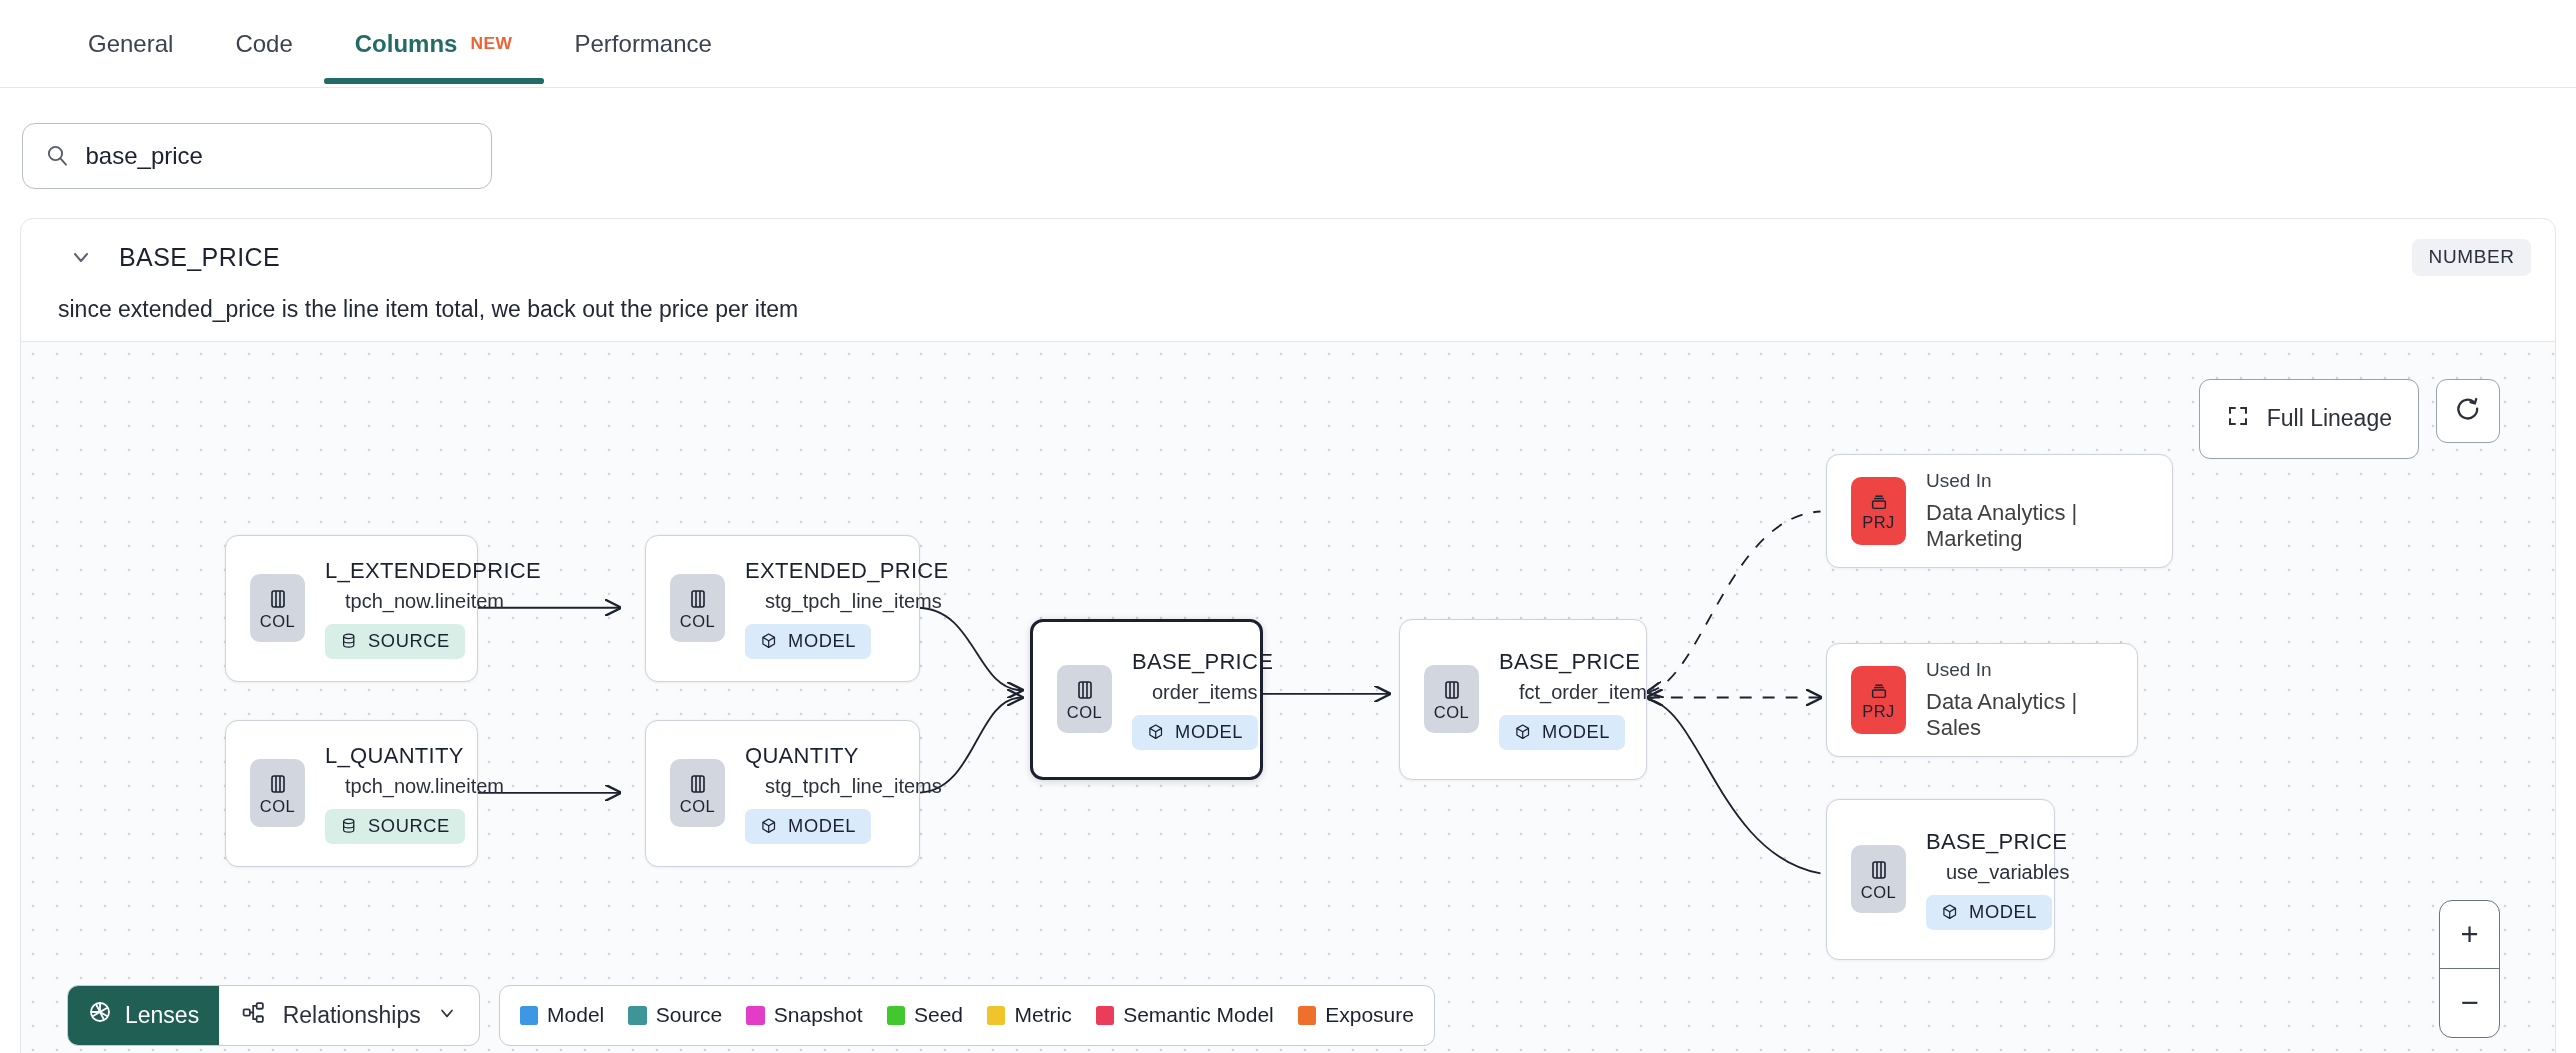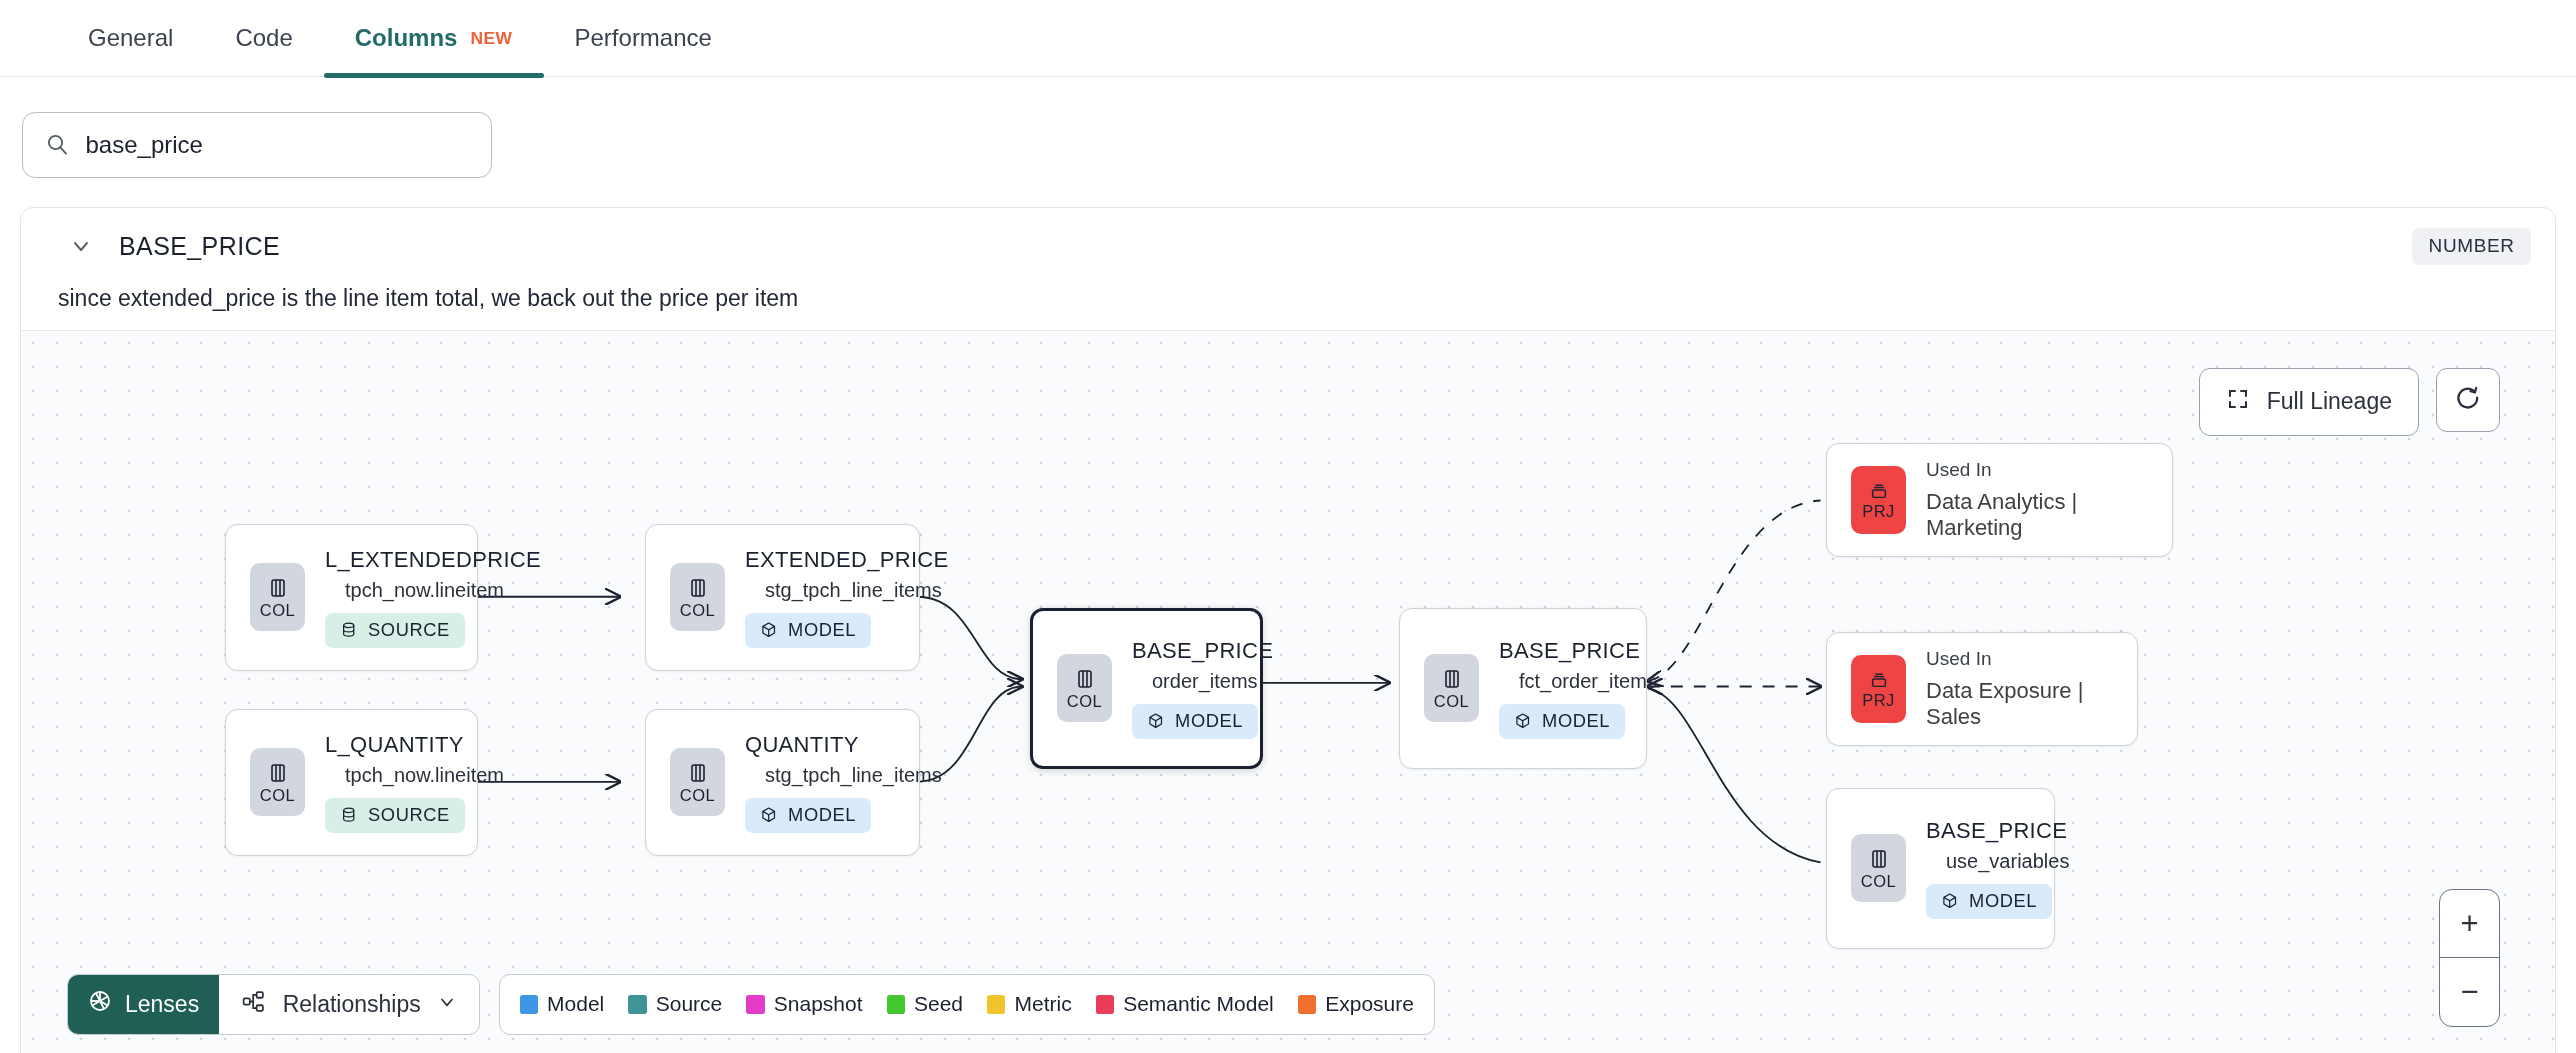--- a/index.html
+++ b/index.html
@@ -6,21 +6,21 @@
   html, body {
     width: 2576px; height: 1053px;
     background: #ffffff;
     font-family: "Liberation Sans", sans-serif;
     overflow: hidden;
   }
 
   
   .tabbar {
     position: relative;
-    height: 77px;
+    height: 88px;
     display: flex;
     align-items: center;
     padding-left: 57px;
     gap: 0;
     border-bottom: 1.8px solid #e6e8ec;
     background: #fff;
   }
   .tab {
     position: relative;
     display: flex;
@@ -210,21 +210,21 @@
     background: #fff;
     border: 1.8px solid #9aa1ae;
     border-radius: 11px;
     display: flex;
     align-items: center;
     justify-content: center;
     cursor: pointer;
   }
   .full-lineage {
     top: 37px; right: 136px;
-    height: 68px; padding: 0 26px;
+    height: 80px; padding: 0 26px;
     gap: 16.5px;
     font-size: 23px;
     color: #2b303c;
   }
   .refresh-btn { top: 37px; right: 55px; width: 64px; height: 64px; }
 
   .zoomctl {
     position: absolute;
     right: 55px; bottom: 37px;
     width: 61px; height: 138px;
@@ -539,21 +539,21 @@
       <span class="kind-chip prj">
         <svg width="24" height="20" viewBox="0 0 24 22" fill="none" stroke="#1c2130" stroke-width="1.6">
             <rect x="5" y="10" width="14" height="8" rx="1.4"></rect>
             <path d="M6.6 7.2h10.8"></path>
             <path d="M8 4.6h8"></path>
           </svg>
         <span class="kl">PRJ</span>
       </span>
       <span class="usedin-body">
         <span class="usedin-label">Used In</span>
-        <span class="usedin-name">Data Exposure | Sales</span>
+        <span class="usedin-name">Data Analytics | Sales</span>
       </span>
     </div>
 
     <div class="ctl full-lineage">
       <span>
         <svg width="24" height="24" viewBox="0 0 24 24" fill="none" stroke="#2b303c" stroke-width="2" stroke-linecap="round">
           <path d="M4 9V4h5"></path>
             <path d="M20 9V4h-5"></path>
             <path d="M4 15v5h5"></path>
             <path d="M20 15v5h-5"></path>

